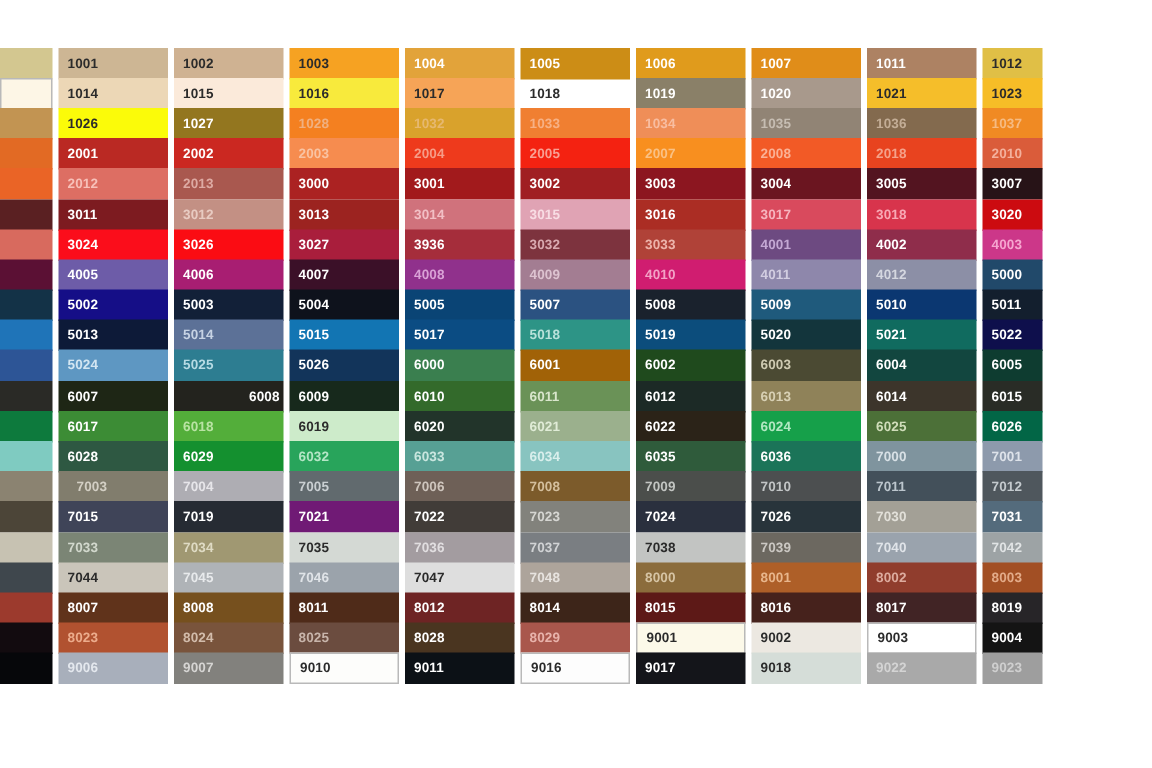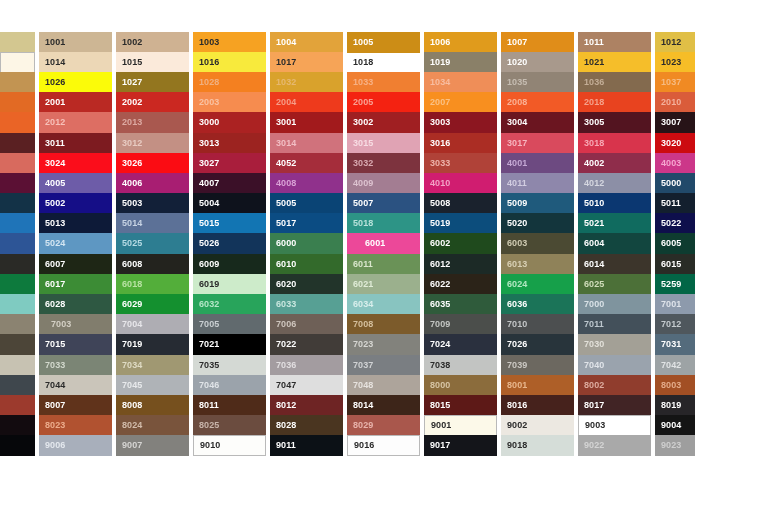--- a/index.html
+++ b/index.html
@@ -238,21 +238,21 @@
       <div class="cell full" style="background: rgb(251, 13, 27);">
         <span class="label" style="color: rgb(255, 255, 255);">3024</span>
       </div>
       <div class="cell full" style="background: rgb(251, 12, 19);">
         <span class="label" style="color: rgb(255, 255, 255);">3026</span>
       </div>
       <div class="cell full" style="background: rgb(169, 30, 60);">
         <span class="label" style="color: rgb(255, 255, 255);">3027</span>
       </div>
       <div class="cell full" style="background: rgb(165, 45, 59);">
-        <span class="label" style="color: rgb(255, 255, 255);">4052</span>
+        <span class="label" style="color: rgb(255, 255, 255);">3936</span>
       </div>
       <div class="cell full" style="background: rgb(125, 51, 62);">
         <span class="label" style="color: rgb(217, 169, 176);">3032</span>
       </div>
       <div class="cell full" style="background: rgb(176, 66, 56);">
         <span class="label" style="color: rgb(237, 179, 170);">3033</span>
       </div>
       <div class="cell full" style="background: rgb(109, 74, 129);">
         <span class="label" style="color: rgb(196, 168, 212);">4001</span>
       </div>
@@ -360,42 +360,42 @@
       </div>
       <div class="cell full" style="background: rgb(45, 125, 145);">
         <span class="label" style="color: rgb(182, 219, 228);">5025</span>
       </div>
       <div class="cell full" style="background: rgb(18, 52, 90);">
         <span class="label" style="color: rgb(255, 255, 255);">5026</span>
       </div>
       <div class="cell full" style="background: rgb(58, 127, 79);">
         <span class="label" style="color: rgb(255, 255, 255);">6000</span>
       </div>
-      <div class="cell full" style="background: #ec4899; padding-left: 12px;">
+      <div class="cell full" style="background: #a16207;">
         <span class="label" style="color: rgb(255, 255, 255);">6001</span>
       </div>
       <div class="cell full" style="background: rgb(31, 74, 29);">
         <span class="label" style="color: rgb(255, 255, 255);">6002</span>
       </div>
       <div class="cell full" style="background: rgb(75, 74, 51);">
         <span class="label" style="color: rgb(207, 203, 178);">6003</span>
       </div>
       <div class="cell full" style="background: rgb(18, 70, 63);">
         <span class="label" style="color: rgb(255, 255, 255);">6004</span>
       </div>
       <div class="cell tail" style="background: rgb(14, 60, 48);">
         <span class="label" style="color: rgb(255, 255, 255);">6005</span>
       </div>
     </div>
     <div class="row">
       <div class="cell lead" style="background: rgb(42, 42, 38);"></div>
       <div class="cell full" style="background: rgb(30, 38, 21);">
         <span class="label" style="color: rgb(255, 255, 255);">6007</span>
       </div>
-      <div class="cell full" style="background: rgb(35, 35, 30);">
+      <div class="cell full" style="background: rgb(35, 35, 30); padding-left: 44px;">
         <span class="label" style="color: rgb(255, 255, 255);">6008</span>
       </div>
       <div class="cell full" style="background: rgb(23, 41, 28);">
         <span class="label" style="color: rgb(255, 255, 255);">6009</span>
       </div>
       <div class="cell full" style="background: rgb(51, 106, 43);">
         <span class="label" style="color: rgb(255, 255, 255);">6010</span>
       </div>
       <div class="cell full" style="background: rgb(106, 146, 87);">
         <span class="label" style="color: rgb(217, 230, 204);">6011</span>
@@ -433,21 +433,21 @@
       <div class="cell full" style="background: rgb(43, 35, 24);">
         <span class="label" style="color: rgb(255, 255, 255);">6022</span>
       </div>
       <div class="cell full" style="background: rgb(22, 160, 74);">
         <span class="label" style="color: rgb(178, 232, 194);">6024</span>
       </div>
       <div class="cell full" style="background: rgb(76, 112, 56);">
         <span class="label" style="color: rgb(208, 221, 186);">6025</span>
       </div>
       <div class="cell tail" style="background: rgb(2, 102, 70);">
-        <span class="label" style="color: rgb(255, 255, 255);">5259</span>
+        <span class="label" style="color: rgb(255, 255, 255);">6026</span>
       </div>
     </div>
     <div class="row">
       <div class="cell lead" style="background: rgb(127, 203, 193);"></div>
       <div class="cell full" style="background: rgb(46, 88, 66);">
         <span class="label" style="color: rgb(255, 255, 255);">6028</span>
       </div>
       <div class="cell full" style="background: rgb(20, 144, 47);">
         <span class="label" style="color: rgb(255, 255, 255);">6029</span>
       </div>
@@ -504,21 +504,21 @@
       </div>
     </div>
     <div class="row">
       <div class="cell lead" style="background: rgb(76, 69, 56);"></div>
       <div class="cell full" style="background: rgb(63, 68, 88);">
         <span class="label" style="color: rgb(255, 255, 255);">7015</span>
       </div>
       <div class="cell full" style="background: rgb(38, 43, 51);">
         <span class="label" style="color: rgb(255, 255, 255);">7019</span>
       </div>
-      <div class="cell full" style="background: #000000;">
+      <div class="cell full" style="background: #701a75;">
         <span class="label" style="color: rgb(255, 255, 255);">7021</span>
       </div>
       <div class="cell full" style="background: rgb(65, 60, 56);">
         <span class="label" style="color: rgb(255, 255, 255);">7022</span>
       </div>
       <div class="cell full" style="background: rgb(130, 130, 124);">
         <span class="label" style="color: rgb(214, 214, 210);">7023</span>
       </div>
       <div class="cell full" style="background: rgb(42, 48, 62);">
         <span class="label" style="color: rgb(255, 255, 255);">7024</span>

